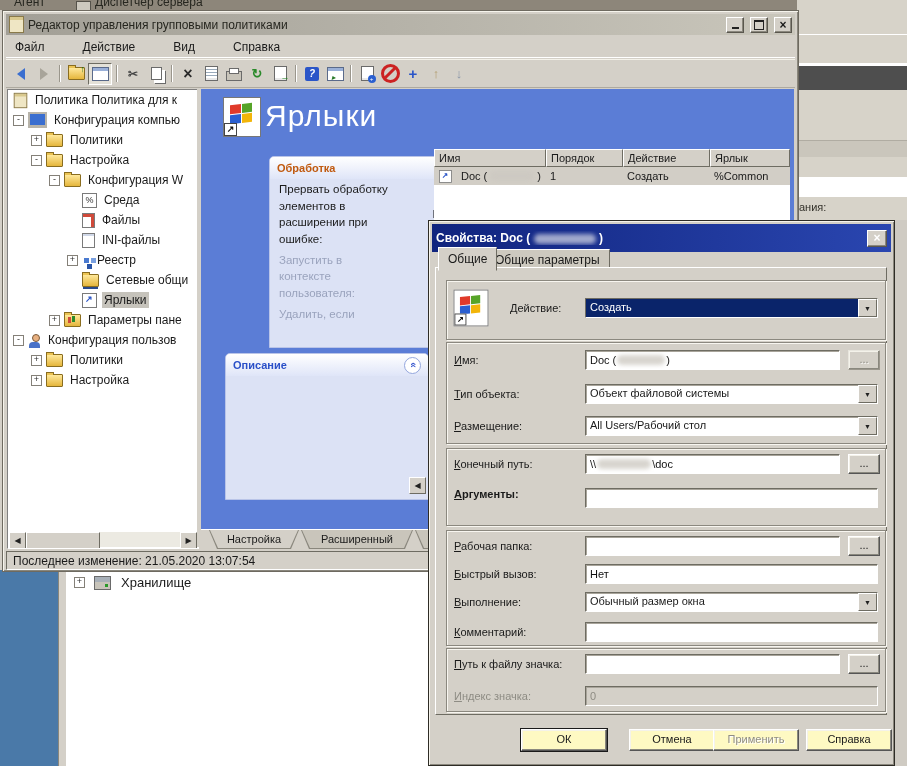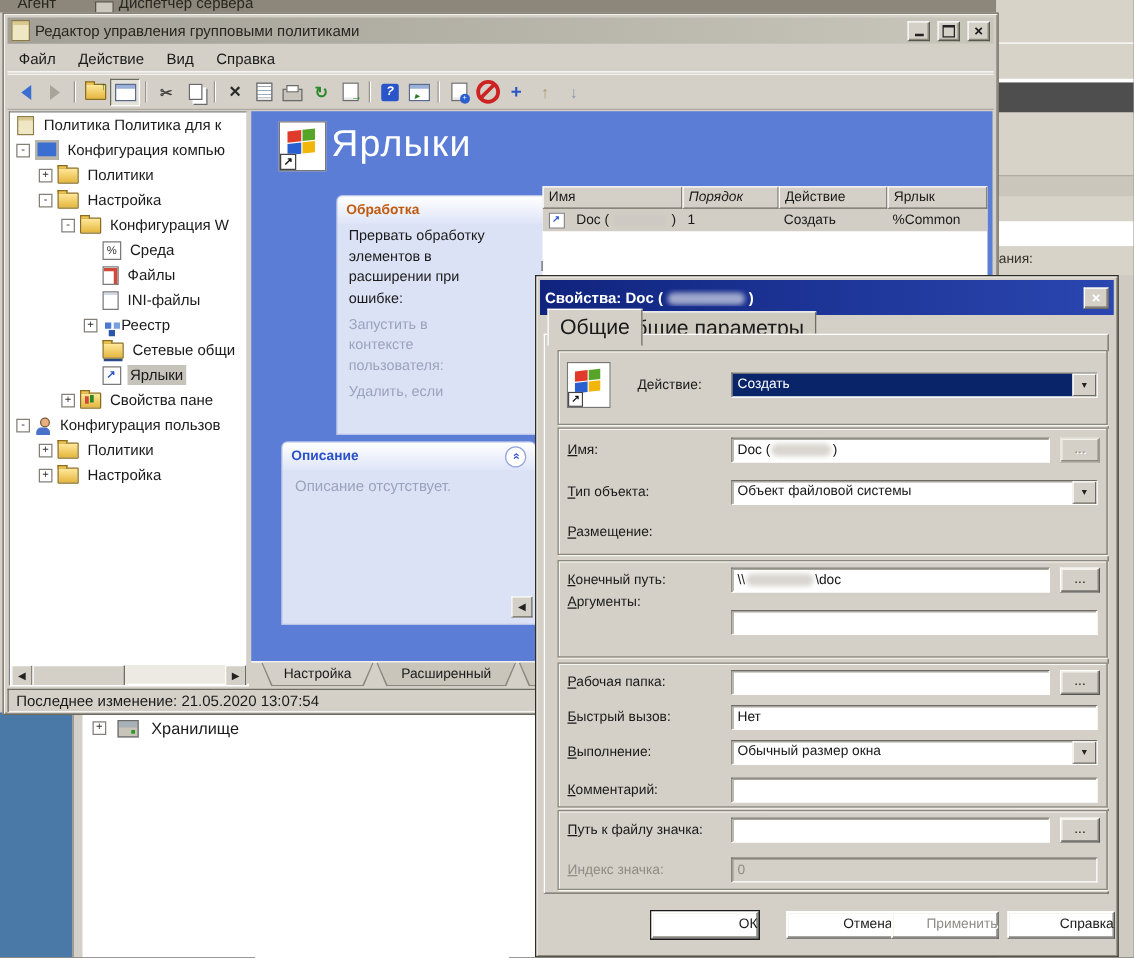--- a/index.html
+++ b/index.html
@@ -22,21 +22,21 @@
     padding:0 3px;background:linear-gradient(90deg,#a29f96,#c9c6bb);}
   .tbar-title .cap{font-size:12px;color:#26261f;flex:1;white-space:nowrap;overflow:hidden;}
   .wb{width:16px;height:14px;background:#D4D0C8;border:1px solid;border-color:#fff #5a574e #5a574e #fff;
     box-shadow:inset -1px -1px 0 #8a877d;display:flex;align-items:center;justify-content:center;margin-left:2px;}
   .wb .minb{width:7px;height:2px;background:#222;margin-top:7px;}
   .wb .maxb{width:8px;height:7px;border:1px solid #222;border-top-width:2px;}
   .wb .clsb{font-size:12px;font-weight:bold;line-height:10px;}
   .scrollicon{width:13px;height:15px;background:#efe6c4;border:1px solid #8a7a4a;
     box-shadow:inset 0 3px 0 #d9c98e;flex:none;}
   .menubar{position:absolute;left:3px;top:26px;right:3px;height:20px;display:flex;align-items:center;
-    font-size:12px;border-bottom:1px solid #fff;}
+    font-size:12px;border-bottom:1px solid #fff;gap:20px;}
   .menubar div{padding:2px 9px;}
   .toolbar{position:absolute;left:3px;top:48px;right:3px;height:27px;display:flex;align-items:center;gap:1px;
     padding:0 4px;border-top:1px solid #f4f2ea;border-bottom:1px solid #aeaaa0;}
   .tbi{width:22px;height:20px;display:flex;align-items:center;justify-content:center;position:relative;}
   .tbi.pressed{border:1px solid;border-color:#6e6c62 #fff #fff #6e6c62;background:#e4e1d8;}
   .tsep{width:1px;height:17px;background:#9a968c;border-right:1px solid #fff;margin:0 3px;}
   .arrW{width:0;height:0;border-style:solid;}
   .arrL{border-width:6px 8px 6px 0;border-color:transparent #3a6ed0 transparent transparent;}
   .arrR{border-width:6px 0 6px 8px;border-color:transparent transparent transparent #a8a49a;}
   .fold{width:15px;height:11px;background:linear-gradient(#ffe89a,#e5b63c);border:1px solid #8a6d1f;position:relative;border-radius:1px;}
@@ -134,21 +134,21 @@
     clip-path:polygon(0 0,100% 0,calc(100% - 8px) 100%,8px 100%);display:flex;align-items:center;justify-content:center;font-size:11px;}
   .mtab.off .face{background:#c9c5bb;}
   .statusbar{position:absolute;left:3px;top:540px;right:3px;height:17px;border:1px solid;
     border-color:#6e6c62 #fff #fff #6e6c62;display:flex;align-items:center;padding:0 6px;font-size:12px;}
   
   #dlg{left:428px;top:220px;width:465px;height:544px;z-index:30;border-color:#2e2c26;}
   .dtitle{position:absolute;left:3px;top:3px;right:3px;height:20px;display:flex;align-items:center;gap:4px;
     padding:4px 4px;background:linear-gradient(90deg,#10247e,#2a46b0);color:#fff;font-weight:bold;font-size:12px;}
   .dtitle .cap{flex:1;white-space:nowrap;overflow:hidden;}
   .dtab{position:absolute;background:#D4D0C8;border:1px solid;border-color:#fff #6e6c62 #D4D0C8 #fff;
-    font-size:17px;padding:4px 9px;}
+    font-size:12px;padding:4px 9px;}
   .dtab.off{border-bottom-color:#6e6c62;background:#cdc9bf;padding:3px 9px;}
   .dpage{position:absolute;left:6px;top:46px;width:450px;height:446px;background:#D4D0C8;
     border:1px solid;border-color:#fff #6e6c62 #6e6c62 #fff;}
   .grp{position:absolute;border:1px solid #8b887f;box-shadow:inset 1px 1px 0 #f8f6f0,1px 1px 0 #f8f6f0;}
   .flabel{position:absolute;font-size:11px;white-space:nowrap;}
   .flabel::first-letter{text-decoration:underline;}
   .flabel.gray{color:#8e8c84;}
   .tinput{position:absolute;box-sizing:border-box;height:20px;background:#fff;border:1px solid;
     border-color:#6e6c62 #fff #fff #6e6c62;box-shadow:inset 1px 1px 0 #a8a49a;
     font-family:"Liberation Sans",sans-serif;font-size:11px;padding:2px 4px;color:#111;}
@@ -157,23 +157,23 @@
   .combo{position:absolute;box-sizing:border-box;height:20px;background:#fff;border:1px solid;
     border-color:#6e6c62 #fff #fff #6e6c62;box-shadow:inset 1px 1px 0 #a8a49a;display:flex;}
   .combo .val{flex:1;font-size:11px;padding:2px 4px;white-space:nowrap;overflow:hidden;}
   .combo.sel .val{background:#0a246a;color:#fff;}
   .dbtn{width:17px;background:#D4D0C8;border:1px solid;border-color:#fff #6e6c62 #6e6c62 #fff;
     display:flex;align-items:center;justify-content:center;font-size:7px;color:#222;flex:none;}
   .bbtn{position:absolute;box-sizing:border-box;width:32px;height:20px;background:#D4D0C8;border:1px solid;
     border-color:#fff #555 #555 #fff;box-shadow:inset -1px -1px 0 #8a887e,inset 1px 1px 0 #f4f2ea;
     font-size:11px;text-align:center;line-height:16px;}
   .bbtn.dis{color:#8e8c84;text-shadow:1px 1px 0 #fff;border-color:#e8e6de #9a968c #9a968c #e8e6de;}
-  .btn{position:absolute;box-sizing:border-box;width:86px;height:22px;background:#ffffff;border:1px solid;
+  .btn{position:absolute;box-sizing:border-box;width:86px;height:22px;background:#fef9c3;border:1px solid;
     border-color:#fff #555 #555 #fff;box-shadow:inset -1px -1px 0 #8a887e,inset 1px 1px 0 #f4f2ea;
-    font-size:11px;text-align:right;line-height:19px;}
+    font-size:11px;text-align:center;line-height:19px;}
   .btn.def{outline:1px solid #1a1a1a;}
   .btn.dis{color:#8e8c84;text-shadow:1px 1px 0 #fff;}
   .xbtn{margin-left:auto;}
 </style>
 </head>
 <body>
 
 <div id="canvas">
 
   <div class="abs bgtop">
@@ -341,21 +341,21 @@
         <span class="tlabel">Сетевые общи</span>
       </div>
       <div class="trow lv4">
         <span class="exp sp"></span>
         <span class="ti shorti"></span>
         <span class="tlabel sel">Ярлыки</span>
       </div>
       <div class="trow lv3">
         <span class="exp">+</span>
         <span class="ti fold foldi chart"></span>
-        <span class="tlabel">Свойства пане</span>
+        <span class="tlabel">Параметры пане</span>
       </div>
       <div class="trow lv1">
         <span class="exp">-</span>
         <span class="ti useri"></span>
         <span class="tlabel">Конфигурация пользов</span>
       </div>
       <div class="trow lv2">
         <span class="exp">+</span>
         <span class="ti fold foldi"></span>
         <span class="tlabel">Политики</span>
@@ -413,29 +413,28 @@
         </div>
       </div>
 
       <div class="ppanel" style="left:24px;top:264px;height:145px;">
         <div class="phead">
           <span style="color:#2a50c8;">Описание</span>
           <span class="chev">
               <span>«</span>
             </span>
         </div>
-        <div class="descr muted">Описание отсутствует.</div>
       </div>
 
       <span class="leftbtn sbtn">◀</span>
 
       <div class="listpanel">
         <div style="height:18px;">
           <span class="th" style="width:112px;">Имя</span>
-          <span class="th" style="width:77px;font-style:italic;">Порядок</span>
+          <span class="th" style="width:77px;">Порядок</span>
           <span class="th" style="width:87px;">Действие</span>
           <span class="th" style="width:80px;">Ярлык</span>
         </div>
         <div class="listrow">
           <span class="lcell" style="width:112px;">
             <span class="ti shorti" style="transform:scale(.85);"></span>
             <span>Doc (</span>
             <span class="blur" style="width:44px;"></span>
             <span>)</span>
           </span>
@@ -503,30 +502,34 @@
         <span class="blur onwhite" style="width:48px;"></span>
         <span>)</span>
       </div>
       <div class="bbtn dis" style="left:412px;top:82px;">...</div>
       <div class="flabel" style="left:18px;top:120px;">Тип объекта:</div>
       <div class="combo" style="left:149px;top:116px;width:293px;">
         <span class="val">Объект файловой системы</span>
         <span class="dbtn">▼</span>
       </div>
       <div class="flabel" style="left:18px;top:152px;">Размещение:</div>
+      <div class="combo" style="left:149px;top:148px;width:293px;">
+        <span class="val">All Users/Рабочий стол</span>
+        <span class="dbtn">▼</span>
+      </div>
 
       <div class="grp" style="left:10px;top:180px;width:438px;height:76px;"></div>
       <div class="flabel" style="left:18px;top:190px;">Конечный путь:</div>
       <div class="tinput fakeinput" style="left:149px;top:186px;width:255px;">
         <span>\\</span>
         <span class="blur onwhite" style="width:54px;"></span>
         <span>\doc</span>
       </div>
       <div class="bbtn" style="left:412px;top:186px;">...</div>
-      <div class="flabel" style="left:18px;top:208px;">Аргументы:</div>
+      <div class="flabel" style="left:18px;top:220px;font-weight:bold;">Аргументы:</div>
       <input class="tinput" style="left: 149px; top: 220px; width: 293px;" value="">
 
       <div class="grp" style="left:10px;top:262px;width:438px;height:114px;"></div>
       <div class="flabel" style="left:18px;top:272px;">Рабочая папка:</div>
       <input class="tinput" style="left: 149px; top: 268px; width: 255px;" value="">
       <div class="bbtn" style="left:412px;top:268px;">...</div>
       <div class="flabel" style="left:18px;top:300px;">Быстрый вызов:</div>
       <input class="tinput" style="left: 149px; top: 296px; width: 293px;" value="Нет">
       <div class="flabel" style="left:18px;top:328px;">Выполнение:</div>
       <div class="combo" style="left:149px;top:324px;width:293px;">

